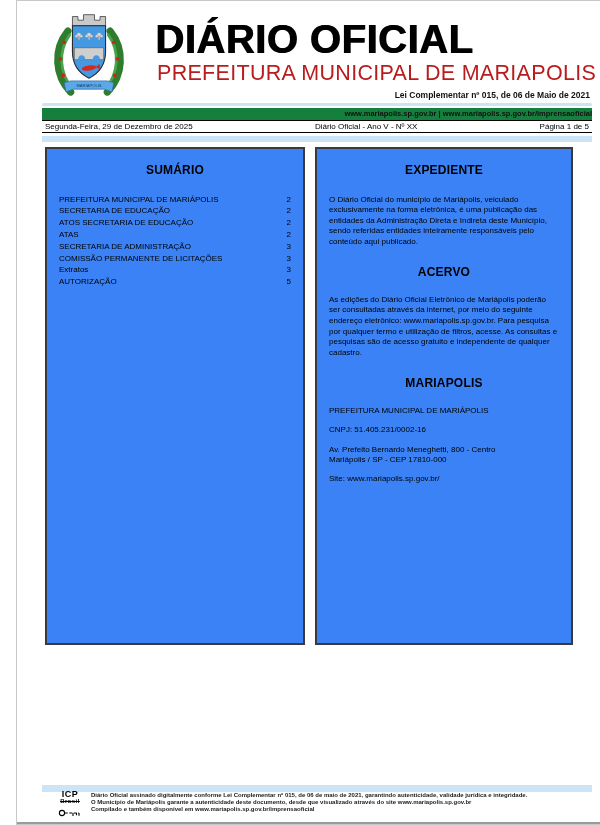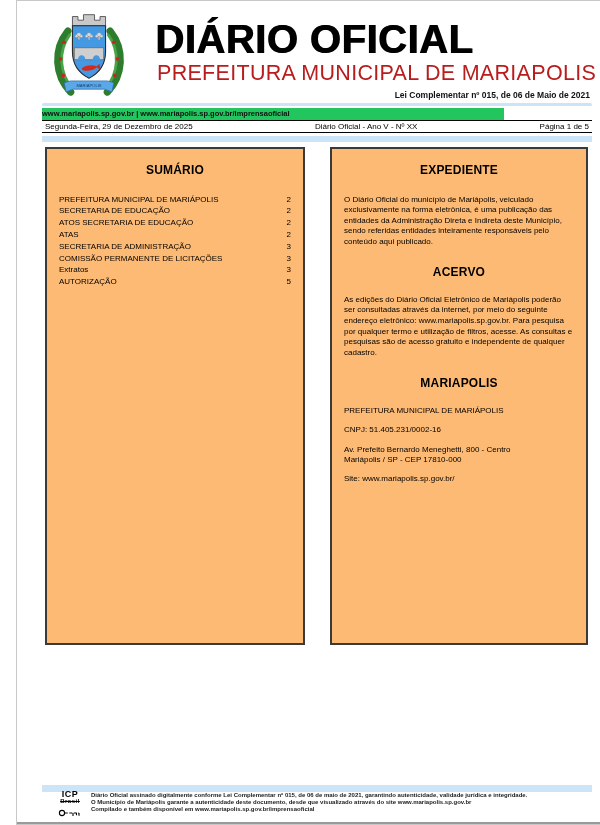--- a/index.html
+++ b/index.html
@@ -23,40 +23,40 @@
   }
   .law-line {
     position:absolute; right:25px; top:89px; font-size:8.5px; font-weight:bold;
     color:#111;
   }
 
   
   .hairline-blue { position:absolute; left:25px; top:102px; width:550px; height:3px;
     background:#cde4f6; border-radius:2px; }
   .url-bar {
-    position:absolute; left:25px; top:107px; width:462px; height:12px;
-    background:#22c55e; font-size:7.5px; font-weight:bold; line-height:12px;
-    text-align:left; color:#111;
+    position:absolute; left:25px; top:107px; width:550px; height:12px;
+    background:#15803d; font-size:7.5px; font-weight:bold; line-height:12px;
+    text-align:right; color:#111;
   }
   .date-bar {
     position:absolute; left:25px; top:119px; width:550px; height:13px;
     border-top:1px solid #000; border-bottom:1px solid #000;
     display:flex; align-items:center; justify-content:space-between;
     font-size:8px; padding:0 3px;gap:36px;
   }
   .band-blue { position:absolute; left:25px; top:135px; width:550px; height:6px;
     background:#cde4f6; }
 
   
   .panel {
-    position:absolute; top:146px; height:498px; background:#fdba74;
+    position:absolute; top:146px; height:498px; background:#3b82f6;
     border:2px solid #3a3a3a; padding:10px 12px; font-size:8px; line-height:1.3;
   }
   .panel-left  { left:28px;  width:260px; }
-  .panel-right { left:313px; width:258px; }
+  .panel-right { left:298px; width:258px; }
   .panel-title { text-align:center; font-weight:bold; font-size:12px;
     margin:4px 0 16px 0; letter-spacing:0.2px; }
   .panel-title.mid { margin-top:18px; margin-bottom:14px; }
 
   .toc-row { display:flex; justify-content:space-between; align-items:flex-start;
     margin-bottom:1px; }
   .toc-label { width:196px; line-height:1.35; }
   .toc-page  { font-weight:normal; line-height:1.35; }
 
   .para { margin-bottom:6px; line-height:1.32; }

